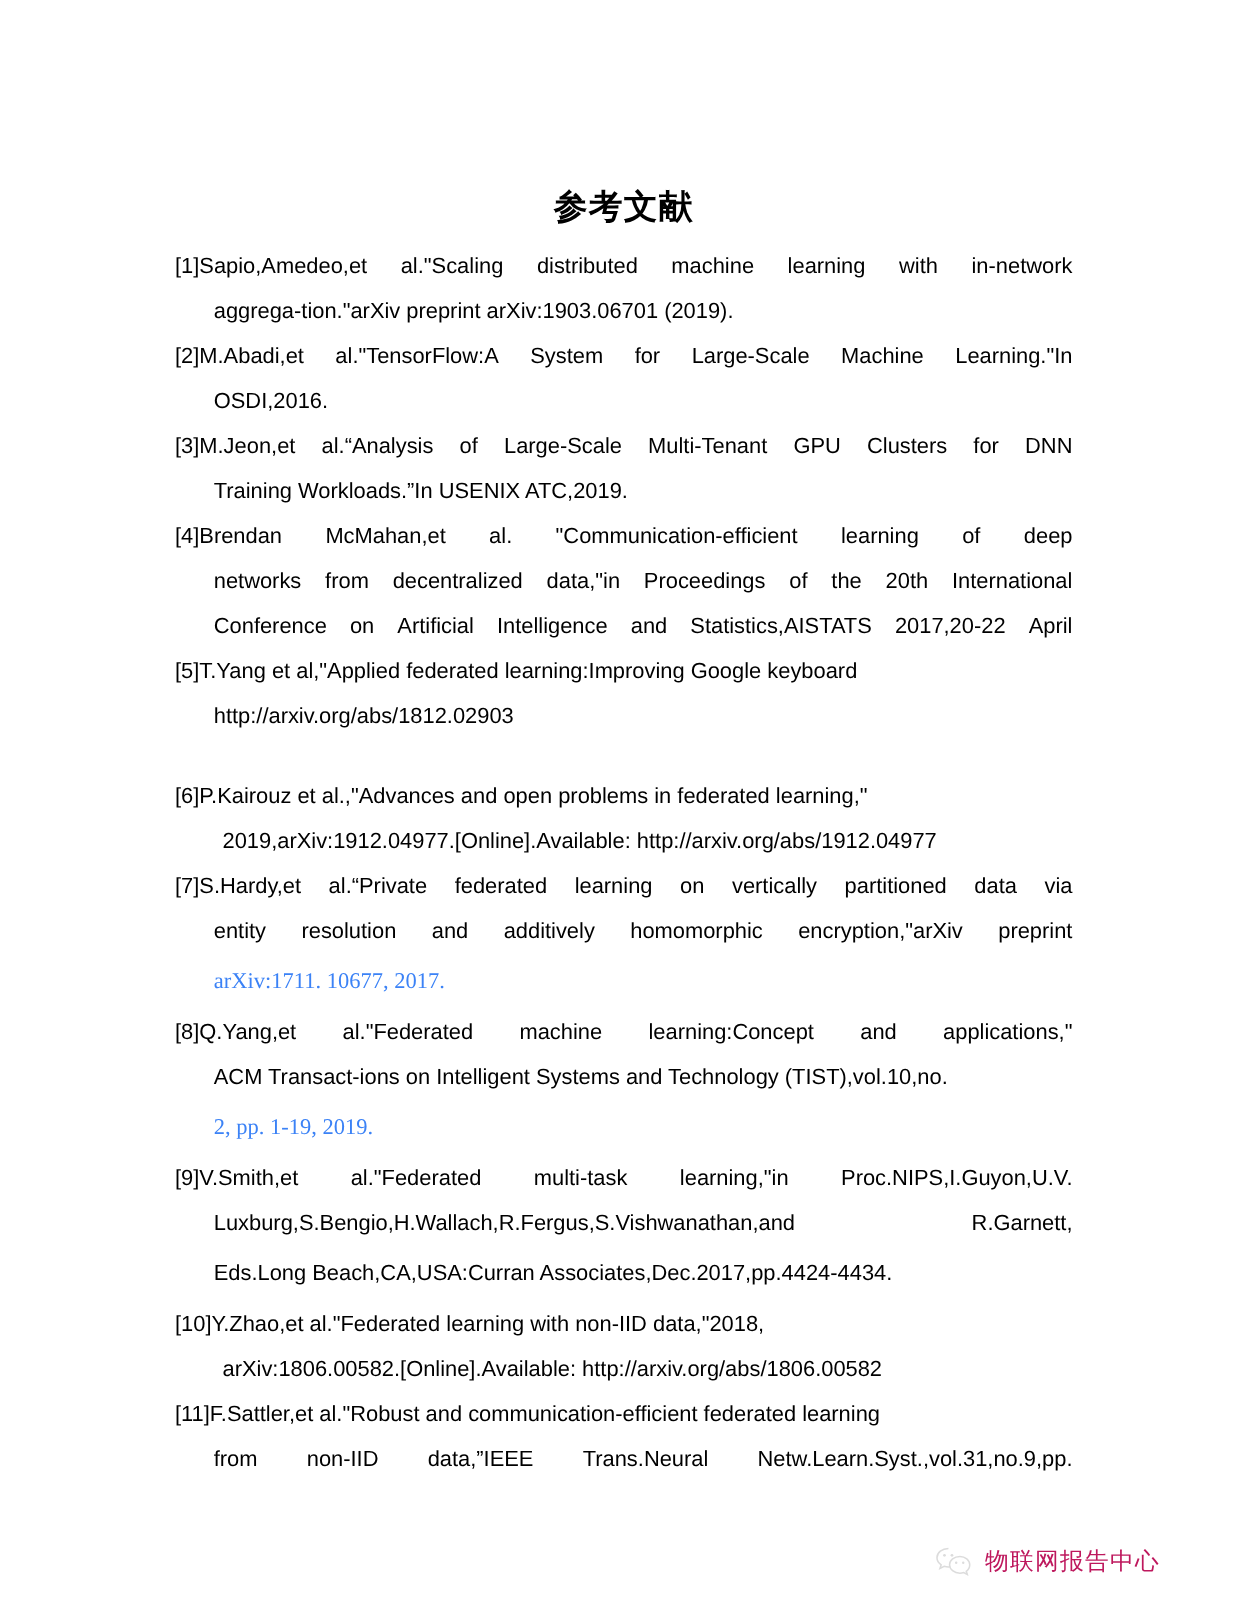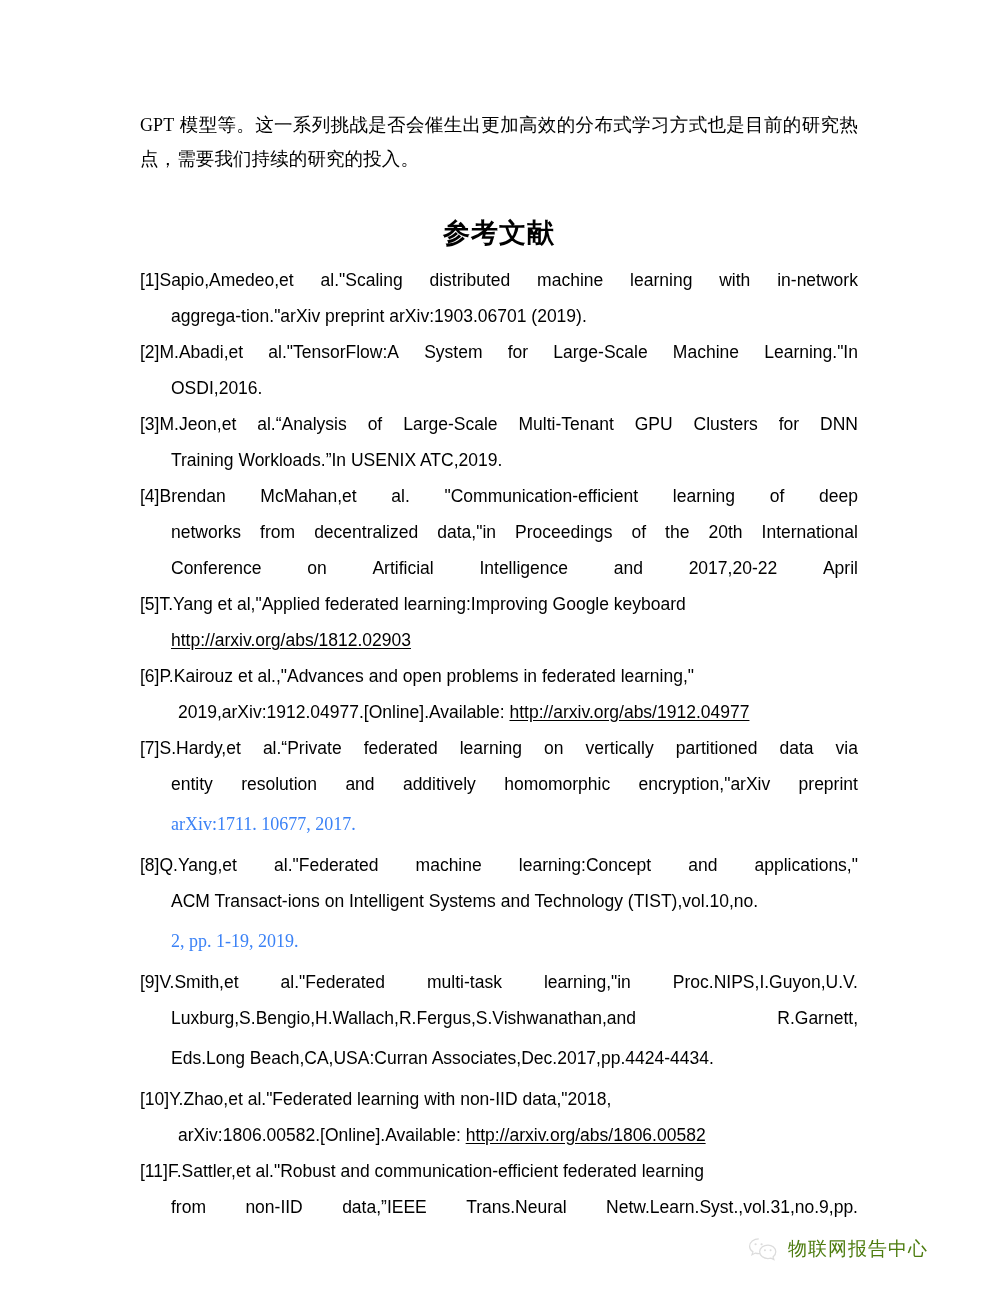--- a/index.html
+++ b/index.html
@@ -72,21 +72,20 @@
   .ref-line.indent { padding-left: 31px; }
   .ref-line.indent2 { padding-left: 38px; }
   .ref-line.tall { line-height: 45px; }
   .ref-line.serif {
     font-family: "Liberation Serif", serif;
     font-size: 18px;
     color: #3b82f6;
     line-height: 45px;
   }
   .url {
-    text-decoration: underline;
     text-underline-offset: 2px;
   }
 
   
   .watermark {
     position: absolute;
     left: 748px;
     top: 1236px;
     display: flex;
     align-items: center;
@@ -95,31 +94,30 @@
     user-select: none;
   }
   .wechat-icon {
     display: block;
     width: 30px;
     height: 26px;
   }
   .watermark-text {
     font-size: 19px;
     letter-spacing: 1px;
-    color: #4d7c0f;
+    color: #be185d;
   }
 </style>
 </head>
 <body>
 
 <div class="page">
 
   <div class="content">
 
-    <p class="intro"><span class="latin">GPT</span><span> 模型等。这一系列挑战是否会催生出更加高效的分布式学习方式也是目前的研究热点，需要我们持续的研究的投入。</span></p>
 
     <h2 class="heading">参考文献</h2>
 
     <ul class="ref-list" id="ref-list">
         <li class="ref">
           <div class="ref-line justify">
             <span>[1]Sapio,Amedeo,et</span>
             <span>al."Scaling</span>
             <span>distributed</span>
             <span>machine</span>
@@ -175,38 +173,39 @@
             <span>the</span>
             <span>20th</span>
             <span>International</span>
           </div>
           <div class="ref-line justify indent">
             <span>Conference</span>
             <span>on</span>
             <span>Artificial</span>
             <span>Intelligence</span>
             <span>and</span>
+            <span>Statistics,AISTATS</span>
             <span>2017,20-22</span>
             <span>April</span>
           </div>
         </li>
         <li class="ref">
           <div class="ref-line justify" style="justify-content: flex-start; align-items: flex-end;">
             <span>[5]T.Yang</span>
             <span> et</span>
             <span> al,"Applied</span>
             <span> federated</span>
             <span> learning:Improving</span>
             <span> Google</span>
             <span> keyboard</span>
           </div>
           <div class="ref-line indent"><span class="url">http://arxiv.org/abs/1812.02903</span></div>
         </li>
         <li class="ref">
-          <div class="ref-line justify" style="justify-content: flex-start;">
+          <div class="ref-line justify" style="justify-content: flex-start; margin-top: 28px;">
             <span>[6]P.Kairouz</span>
             <span> et</span>
             <span> al.,"Advances</span>
             <span> and</span>
             <span> open</span>
             <span> problems</span>
             <span> in</span>
             <span> federated</span>
             <span> learning,"</span>
           </div>

